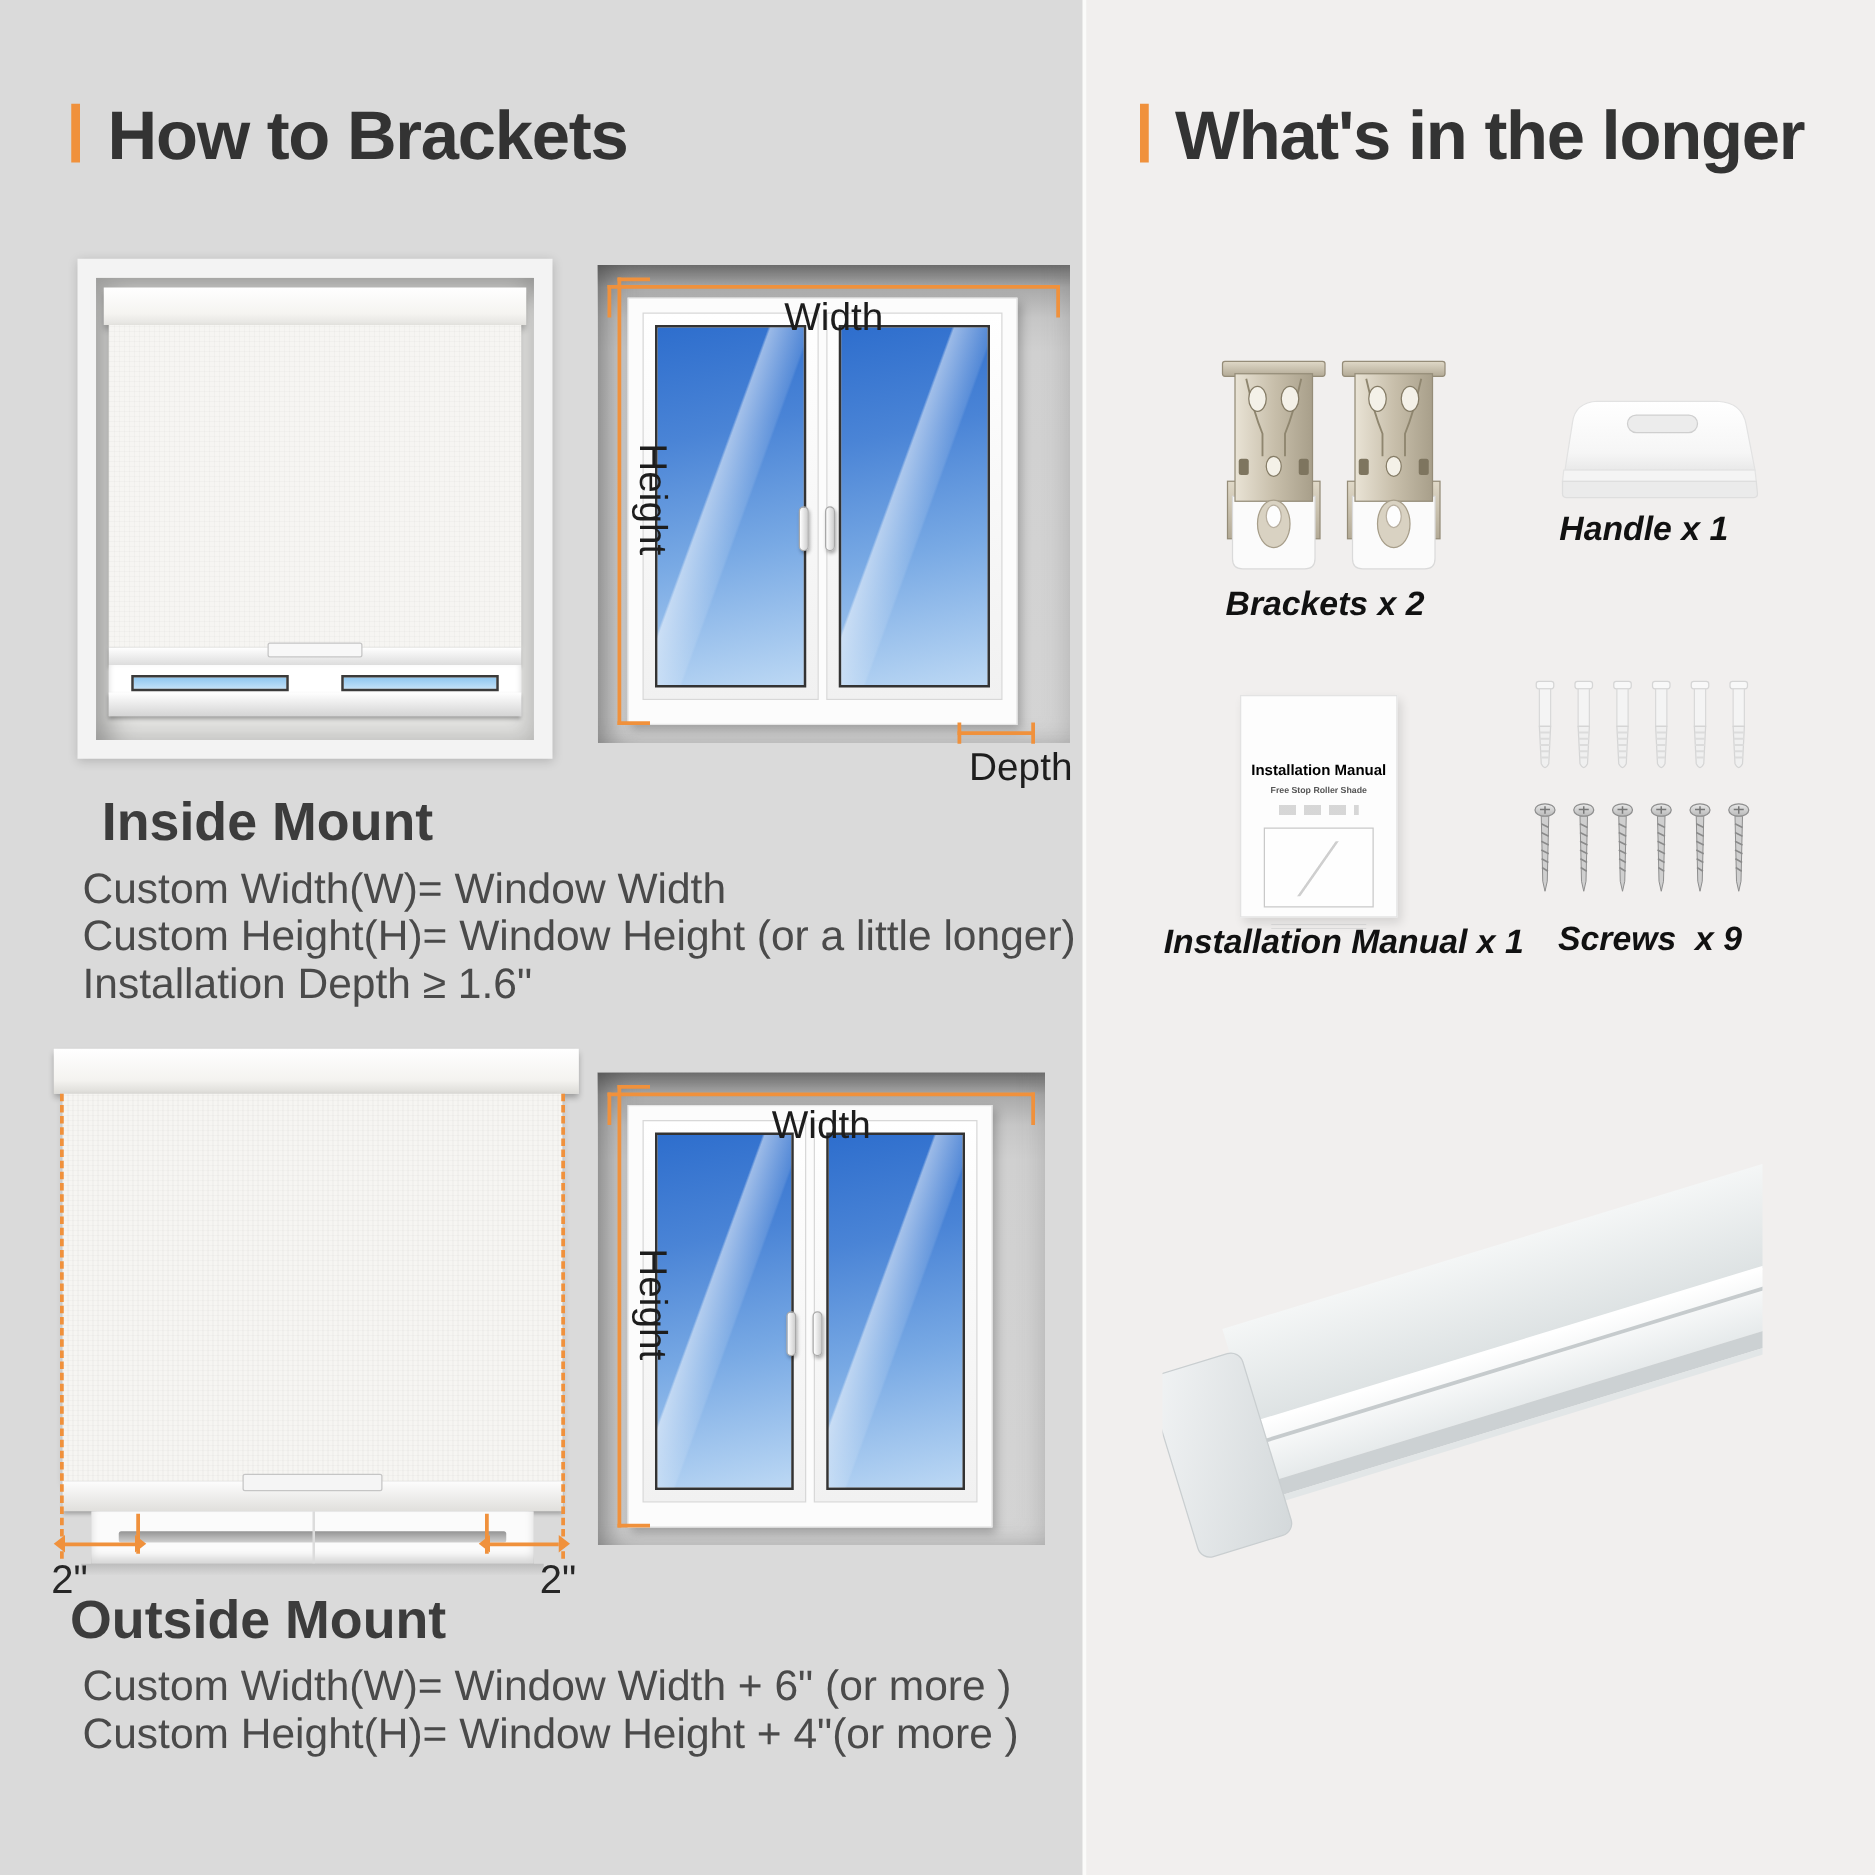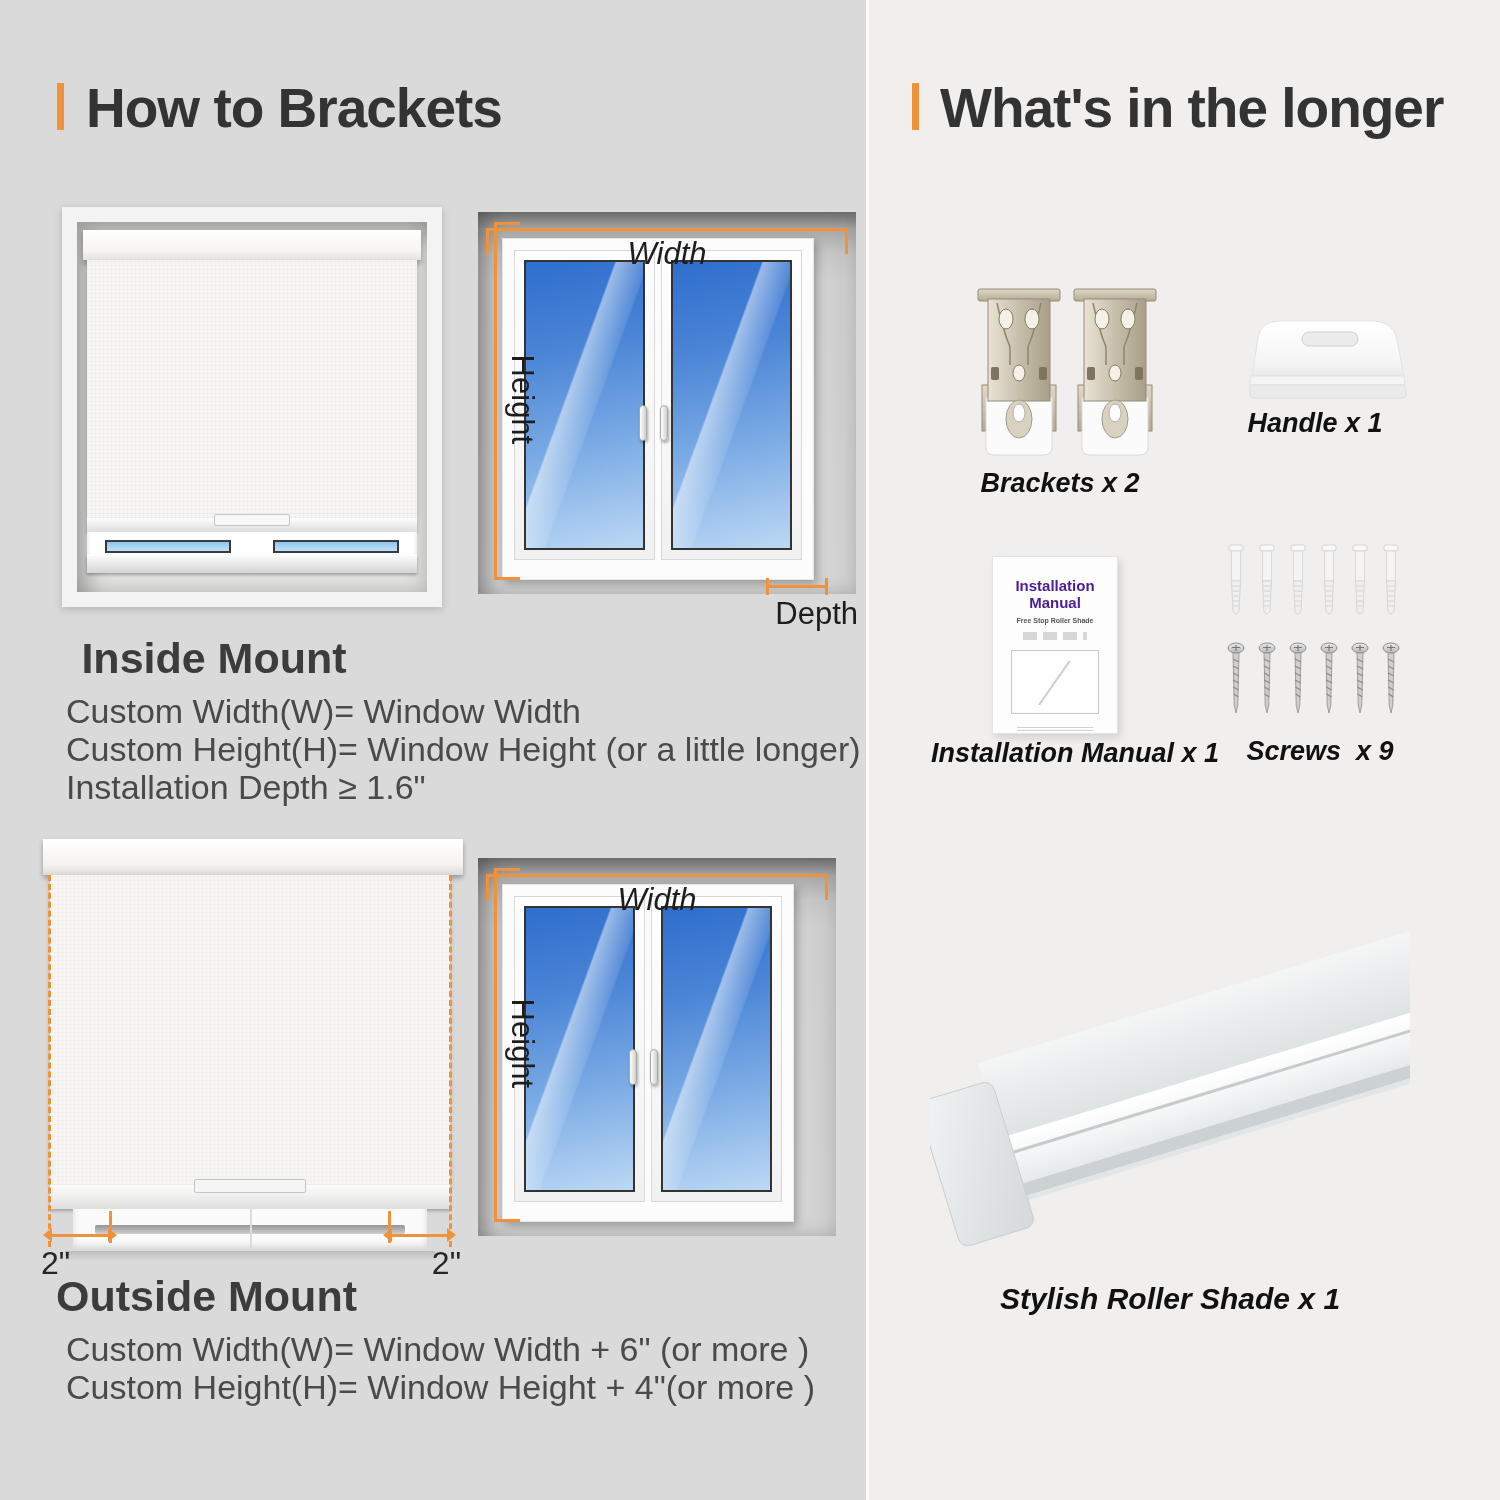--- a/index.html
+++ b/index.html
@@ -31,21 +31,21 @@
   .glass::after{ content:''; position:absolute; inset:0;
     background:linear-gradient(110deg, rgba(255,255,255,0) 40%, rgba(255,255,255,.5) 41%, rgba(255,255,255,.12) 55%, rgba(255,255,255,0) 56%); }
   .mw-handle{ position:absolute; width:8px; height:36px; border-radius:4px; top:calc(50% - 4px);
     background:linear-gradient(90deg,#ffffff,#cfcfcf); border:1px solid #a8a8a8; box-shadow:1px 2px 3px rgba(0,0,0,.3); }
   .h-left{ left:calc(50% - 19px); } .h-right{ left:calc(50% + 2px); }
 
   .dim-w{ position:absolute; left:8px; right:8px; top:16px; height:3px; background:var(--accent); }
   .dim-w::before,.dim-w::after{ content:''; position:absolute; width:3px; height:26px; top:0; background:var(--accent); }
   .dim-w::before{ left:0; } .dim-w::after{ right:0; }
   .lbl{ color:#1d1d1d; font-size:31px; }
-  .lbl-width{ position:absolute; top:24px; left:0; width:100%; text-align:center;font-style:italic; }
+  .lbl-width{ position:absolute; top:24px; left:0; width:100%; text-align:center; }
   .dim-hv{ position:absolute; left:16px; top:10px; bottom:14px; width:3px; background:var(--accent); }
   .dim-hv::before,.dim-hv::after{ content:''; position:absolute; width:26px; height:3px; left:0; background:var(--accent); }
   .dim-hv::before{ top:0; } .dim-hv::after{ bottom:0; }
   .lbl-height{ position:absolute; left:26px; top:50%; transform:translateY(-54%); writing-mode:vertical-rl; }
   .dim-d{ position:absolute; right:28px; bottom:6px; width:62px; height:3px; background:var(--accent); }
   .dim-d::before,.dim-d::after{ content:''; position:absolute; width:3px; height:17px; top:-7px; background:var(--accent); }
   .dim-d::before{ left:0; } .dim-d::after{ right:0; }
   .lbl-depth{ position:absolute; right:-2px; bottom:-38px; }
 
   
@@ -95,21 +95,21 @@
   .m2{ font-size:32px; color:#262626; top:410px; }
   .m2-l{ left:6px; } .m2-r{ right:14px; }
 
   
   .mount-heading{ font-size:43px; font-weight:bold; color:#3c3c3c; text-align:center;padding-left:28px; }
   .body-line{ font-size:34px; color:#4a4a4a; white-space:nowrap; }
 
   
   .item-label{ font-size:27px; font-weight:bold; font-style:italic; color:#111; text-align:center; white-space:pre; }
   .manual{ background:#fdfdfd; border:1px solid #e3e3e3; box-shadow:3px 4px 8px rgba(0,0,0,.12); text-align:center; }
-  .manual-title{ margin-top:20px; font-size:15px; font-weight:bold; color:#4c1d95; }
+  .manual-title{ margin-top:52px; font-size:12px; font-weight:bold; color:#000000; }
   .manual-sub{ margin-top:6px; font-size:7px; font-weight:bold; color:#555; }
   .manual-scribble{ margin:8px auto 0; width:64px; height:8px;
     background:repeating-linear-gradient(90deg,#bdbdbd 0 14px, transparent 14px 20px); opacity:.6; }
   .manual-diagram{ margin:10px auto 0; width:88px; height:64px; border:1px solid #c9c9c9; position:relative; background:#fefefe; }
   .manual-diagram::after{ content:''; position:absolute; left:18px; top:10px; width:52px; height:44px;
     background:linear-gradient(125deg, transparent 46%, #cfcfcf 47%, #cfcfcf 49%, transparent 50%); }
   .manual-footline{ margin:12px auto 0; width:76px; height:5px;
     background:repeating-linear-gradient(0deg,#d2d2d2 0 1px, transparent 1px 3px); }
 </style>
 </head>
@@ -316,14 +316,13 @@
     <g transform="rotate(-17 60 300)">
       <rect x="84" y="180" width="576" height="80" fill="url(#topg)"></rect>
       <rect x="84" y="260" width="576" height="48" fill="url(#frontg)"></rect>
       <rect x="84" y="258" width="576" height="3" fill="#ffffff"></rect>
       <rect x="84" y="274" width="576" height="3" fill="#c6cbcd"></rect>
       <rect x="84" y="308" width="576" height="13" fill="#ccd1d3"></rect>
       <rect x="84" y="321" width="576" height="5" fill="#e2e6e7"></rect>
       <rect x="14" y="200" width="78" height="152" rx="10" fill="url(#capg)" stroke="#c9ced0"></rect>
     </g>
   </svg>
-  <div class="abs item-label" style="left:935px;top:1282px;width:470px;font-size:30px">Stylish Roller Shade x 1</div>
 </div>
 
 </body></html>

